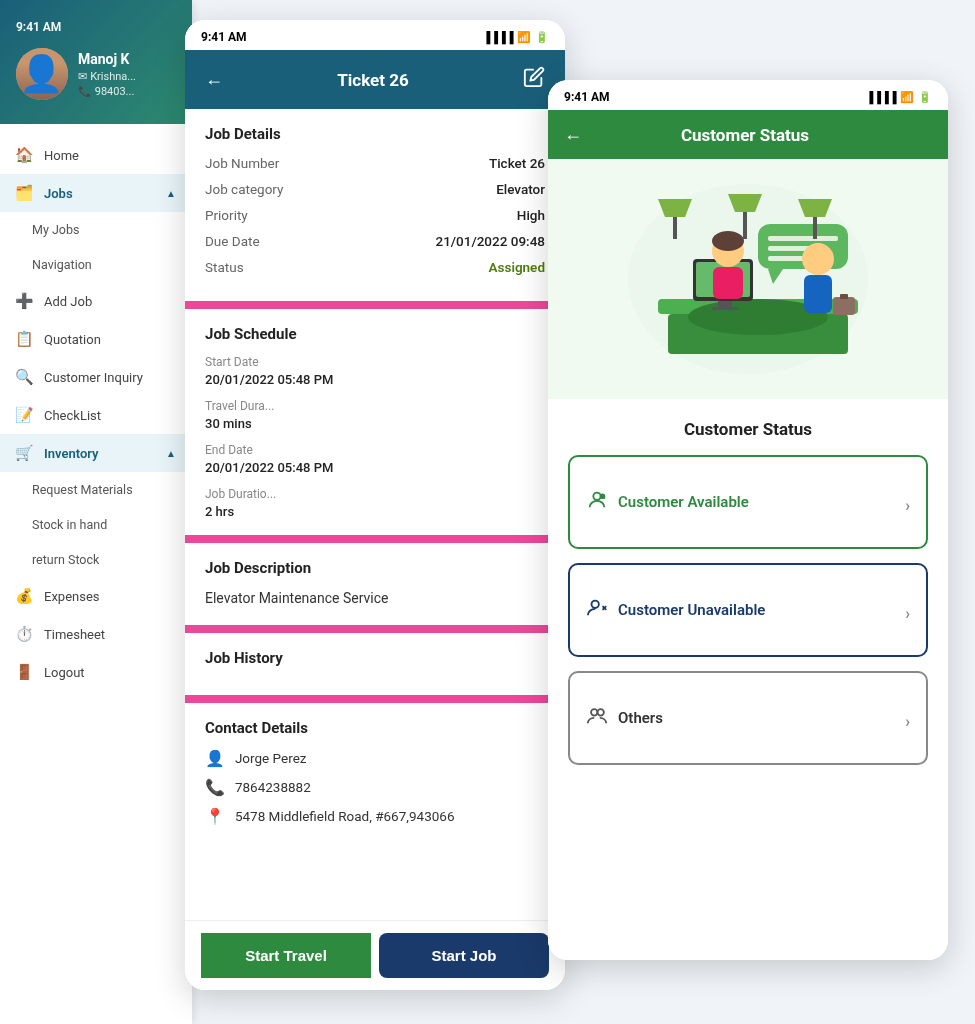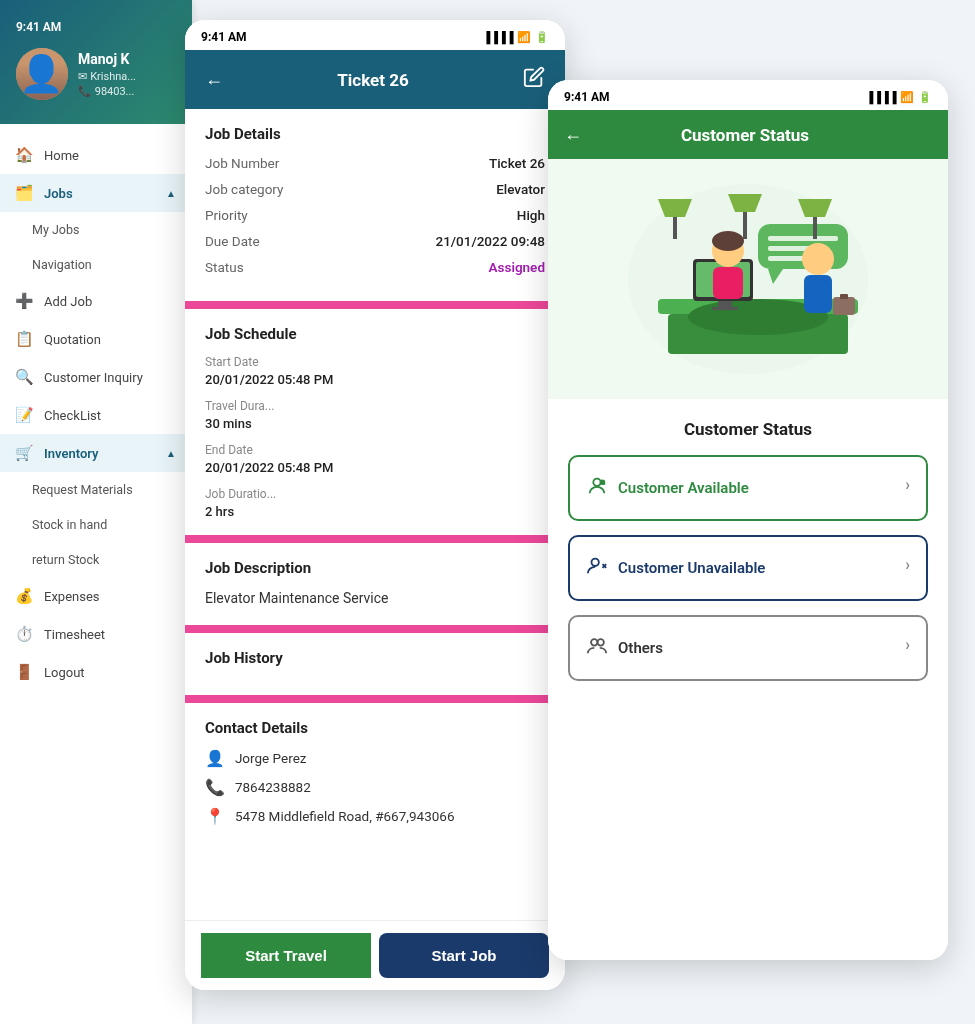--- a/index.html
+++ b/index.html
@@ -191,21 +191,21 @@
       margin-bottom: 12px;
     }
     .detail-row {
       display: flex;
       justify-content: space-between;
       margin-bottom: 10px;
       font-size: 13.5px;
     }
     .detail-label { color: #666; }
     .detail-value { color: #222; font-weight: 500; }
-    .detail-value.status-assigned { color: #a21caf; font-weight: 600; }
+    .detail-value.status-assigned { color: #4d7c0f; font-weight: 600; }
     .schedule-grid {
       display: grid;
       grid-template-columns: 1fr;
       gap: 12px;
     }
     .schedule-item-label { font-size: 12px; color: #888; margin-bottom: 3px; }
     .schedule-item-value { font-size: 13px; color: #222; font-weight: 500; }
     .job-desc-text { font-size: 14px; color: #333; line-height: 1.4; }
     .contact-row {
       display: flex;
@@ -310,23 +310,23 @@
     
     .customer-status-title {
       font-size: 17px;
       font-weight: 700;
       color: #222;
       text-align: center;
       margin: 20px 0 16px;
     }
     .status-option {
       display: flex;
-      align-items: flex-start;
+      align-items: flex-end;
       justify-content: space-between;
-      padding: 18px 16px;
+      padding: 32px 16px;
       border-radius: 10px;
       margin-bottom: 14px;
       cursor: pointer;
       font-size: 15px;
       font-weight: 600;
     }
     .status-option.available {
       border: 2px solid #2d8a3e;
       color: #2d8a3e;
     }

